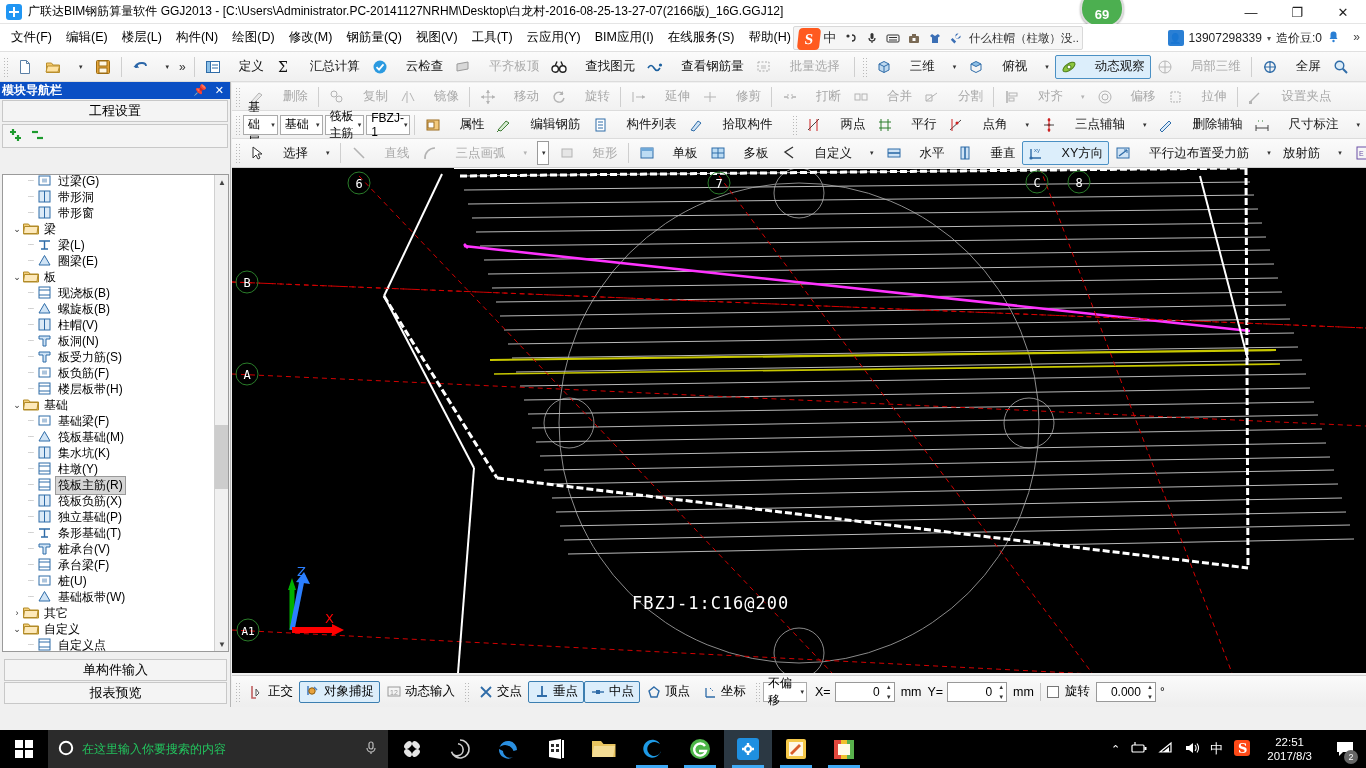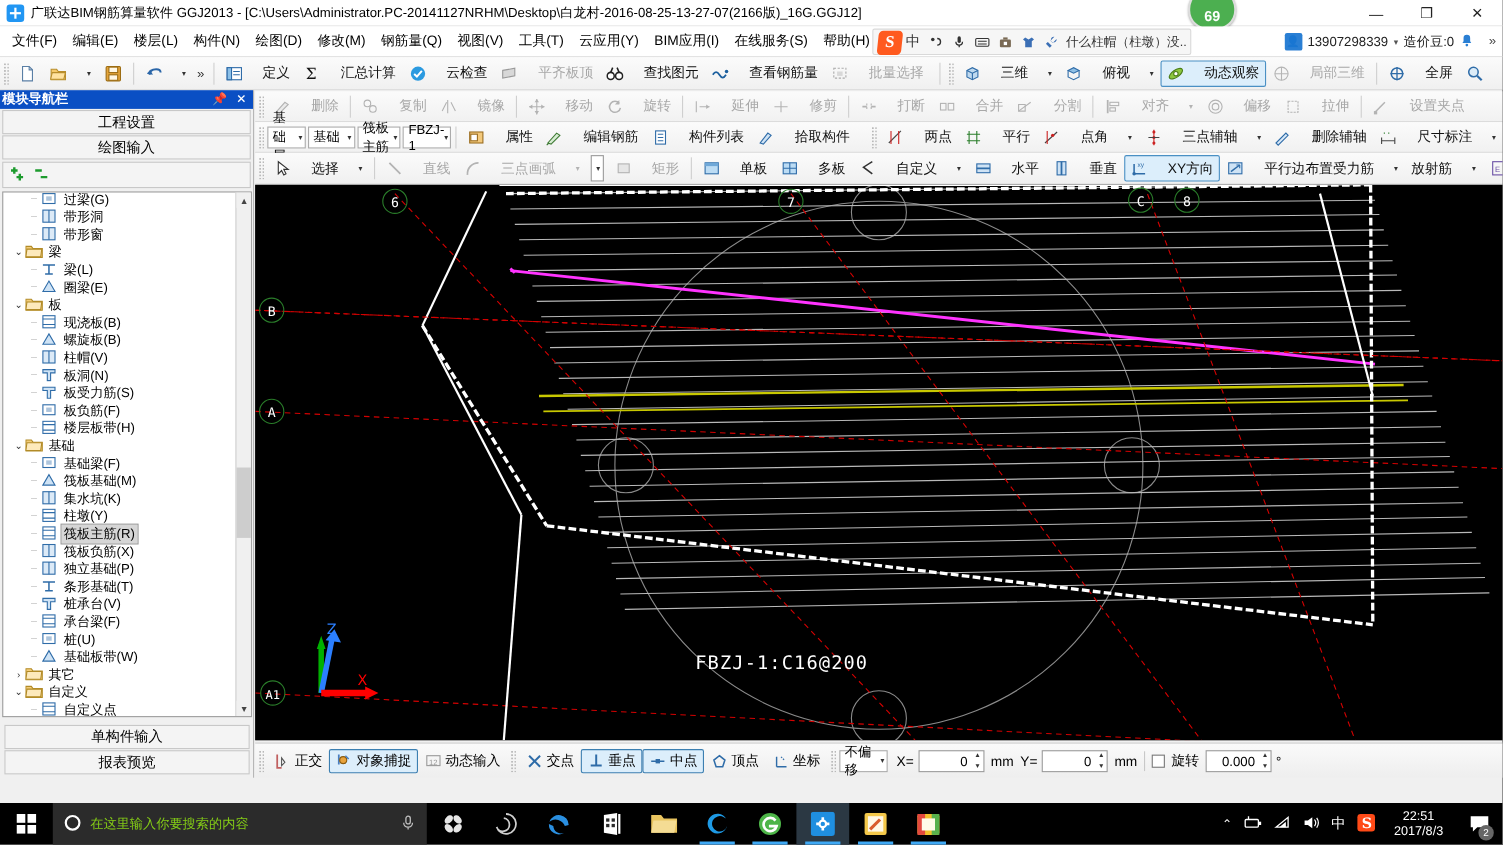--- a/index.html
+++ b/index.html
@@ -163,21 +163,21 @@
   .infobar{ position:absolute; left:0; top:707px; width:1366px; height:23px;
      background:#f3f3f3; border-top:1px solid #d0d0d0; display:flex; align-items:center;
      font-family:"DejaVu Sans Mono","Liberation Mono",monospace; font-size:11.5px; color:#000;}
   .ib-cell{ height:23px; display:flex; align-items:center; padding:0 8px;
      border-right:1px solid #cdcdcd; white-space:nowrap;}
 
   
   .taskbar{ position:absolute; left:0; top:730px; width:1366px; height:38px; background:#000; display:flex; align-items:center;}
   .tb-start{ width:48px; height:38px; display:flex; align-items:center; justify-content:center;}
   .tb-search{ width:340px; height:38px; background:#2b2b2b; display:flex; align-items:center; gap:8px; padding:0 10px;}
-  .tb-search .ph{ color:#84cc16; font-size:12px;}
+  .tb-search .ph{ color:#22c55e; font-size:12px;}
   .tb-apps{ display:flex; align-items:center; height:38px; }
   .tb-app{ width:48px; height:38px; display:flex; align-items:center; justify-content:center; position:relative;}
   .tb-app.act{ background:#2b3843;}
   .tb-app .ul{ position:absolute; bottom:0; left:8px; width:32px; height:3px; background:#3fa9f5;}
   .tray{ margin-left:auto; display:flex; align-items:center; height:38px; color:#fff; gap:10px; padding-right:4px;}
   .tray .clk{ text-align:center; font-size:11.5px; line-height:14px; padding:0 6px;}
   .tray .act-ctr{ width:34px;height:38px; display:flex;align-items:center;justify-content:center; position:relative;}
   .badge2{ position:absolute; right:4px; bottom:4px; width:14px;height:14px;border-radius:50%;
      background:#666; color:#fff; font-size:9px; display:flex;align-items:center;justify-content:center;}
 </style>
@@ -479,21 +479,20 @@
 
   <div class="leftpanel">
     <div class="lp-title">
       <span>模块导航栏</span>
       <span class="sp">
         <span>📌</span>
         <span>✕</span>
       </span>
     </div>
     <div class="lp-btn">工程设置</div>
-    <div class="lp-btn">绘图输入</div>
     <div class="lp-tool">
       <span class="ic">
         <svg width="16" height="16" viewBox="0 0 16 16">
           <path d="M4 1 v6 M1 4 h6" stroke="#1d9b2e" stroke-width="2.2"></path>
           <path d="M9 7 v6 M6 10 h6" stroke="#1d9b2e" stroke-width="2.2"></path>
         </svg>
       </span>
       <span class="ic">
         <svg width="16" height="16" viewBox="0 0 16 16">
           <path d="M1 4 h6" stroke="#1d9b2e" stroke-width="2.2"></path>

